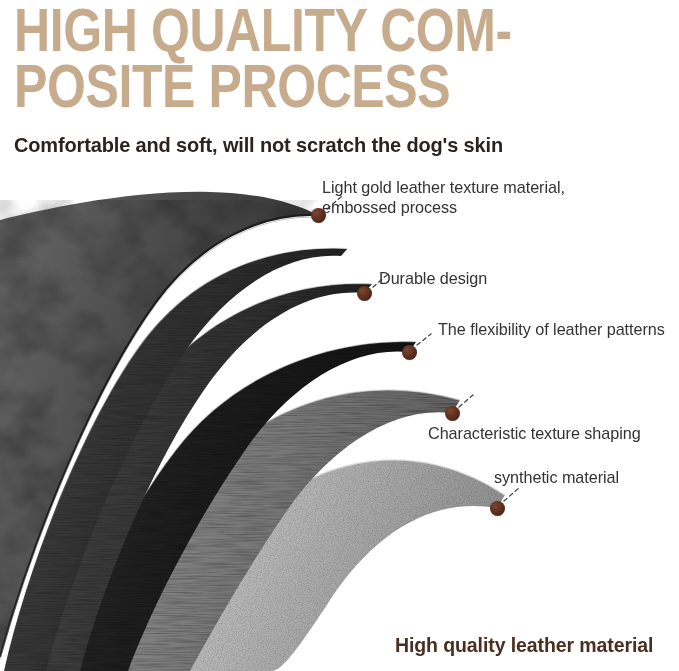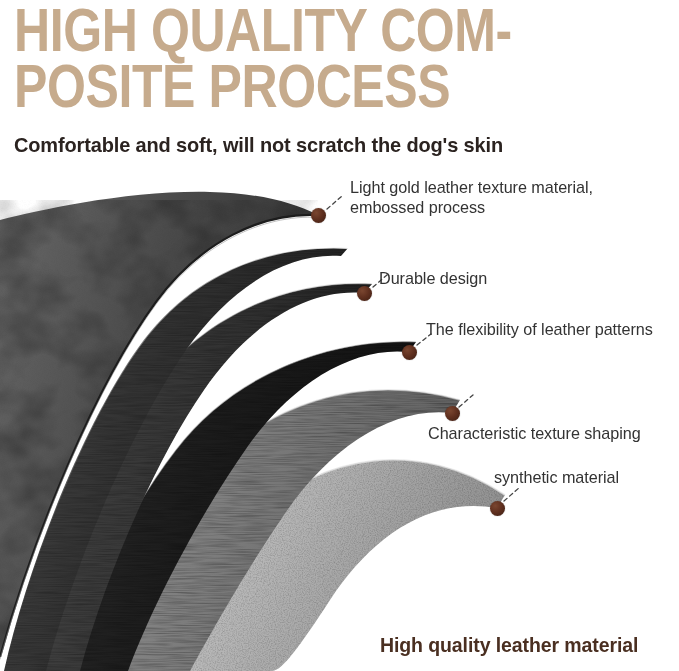--- a/index.html
+++ b/index.html
@@ -80,21 +80,21 @@
     left: 0;
     top: 0;
     width: 679px;
     height: 671px;
     pointer-events: none;
   }
 
   
   #bottom-caption {
     position: absolute;
-    left: 380px;
+    left: 395px;
     top: 634px;
     color: #4a2f21;
     font-weight: bold;
     font-size: 19.5px;
     letter-spacing: -0.1px;
     white-space: nowrap;
   }
 </style>
 </head>
 <body>
@@ -239,28 +239,28 @@
         <line x1="373" y1="287" x2="387" y2="275"></line>
         <line x1="417" y1="345" x2="431" y2="334"></line>
         <line x1="459" y1="407" x2="473" y2="395"></line>
         <line x1="504" y1="501" x2="520" y2="487"></line>
       </g>
   </svg>
 
   <div id="callout-layer">
 
     <div class="dot" style="left:318px; top:215px;"></div>
-    <div class="callout-label" style="left:350px; top:177px;">Light gold leather texture material,
+    <div class="callout-label" style="left:322px; top:177px;">Light gold leather texture material,
 embossed process</div>
 
     <div class="dot" style="left:364px; top:293px;"></div>
     <div class="callout-label" style="left:379px; top:268px;">Durable design</div>
 
     <div class="dot" style="left:409px; top:352px;"></div>
-    <div class="callout-label" style="left:426px; top:319px;">The flexibility of leather patterns</div>
+    <div class="callout-label" style="left:438px; top:319px;">The flexibility of leather patterns</div>
 
     <div class="dot" style="left:452px; top:413px;"></div>
     <div class="callout-label" style="left:428px; top:380px;margin-top:43px;">Characteristic texture shaping</div>
 
     <div class="dot" style="left:497px; top:508px;"></div>
     <div class="callout-label" style="left:494px; top:467px;">synthetic material</div>
   </div>
 
   <div id="bottom-caption">High quality leather material</div>
 

